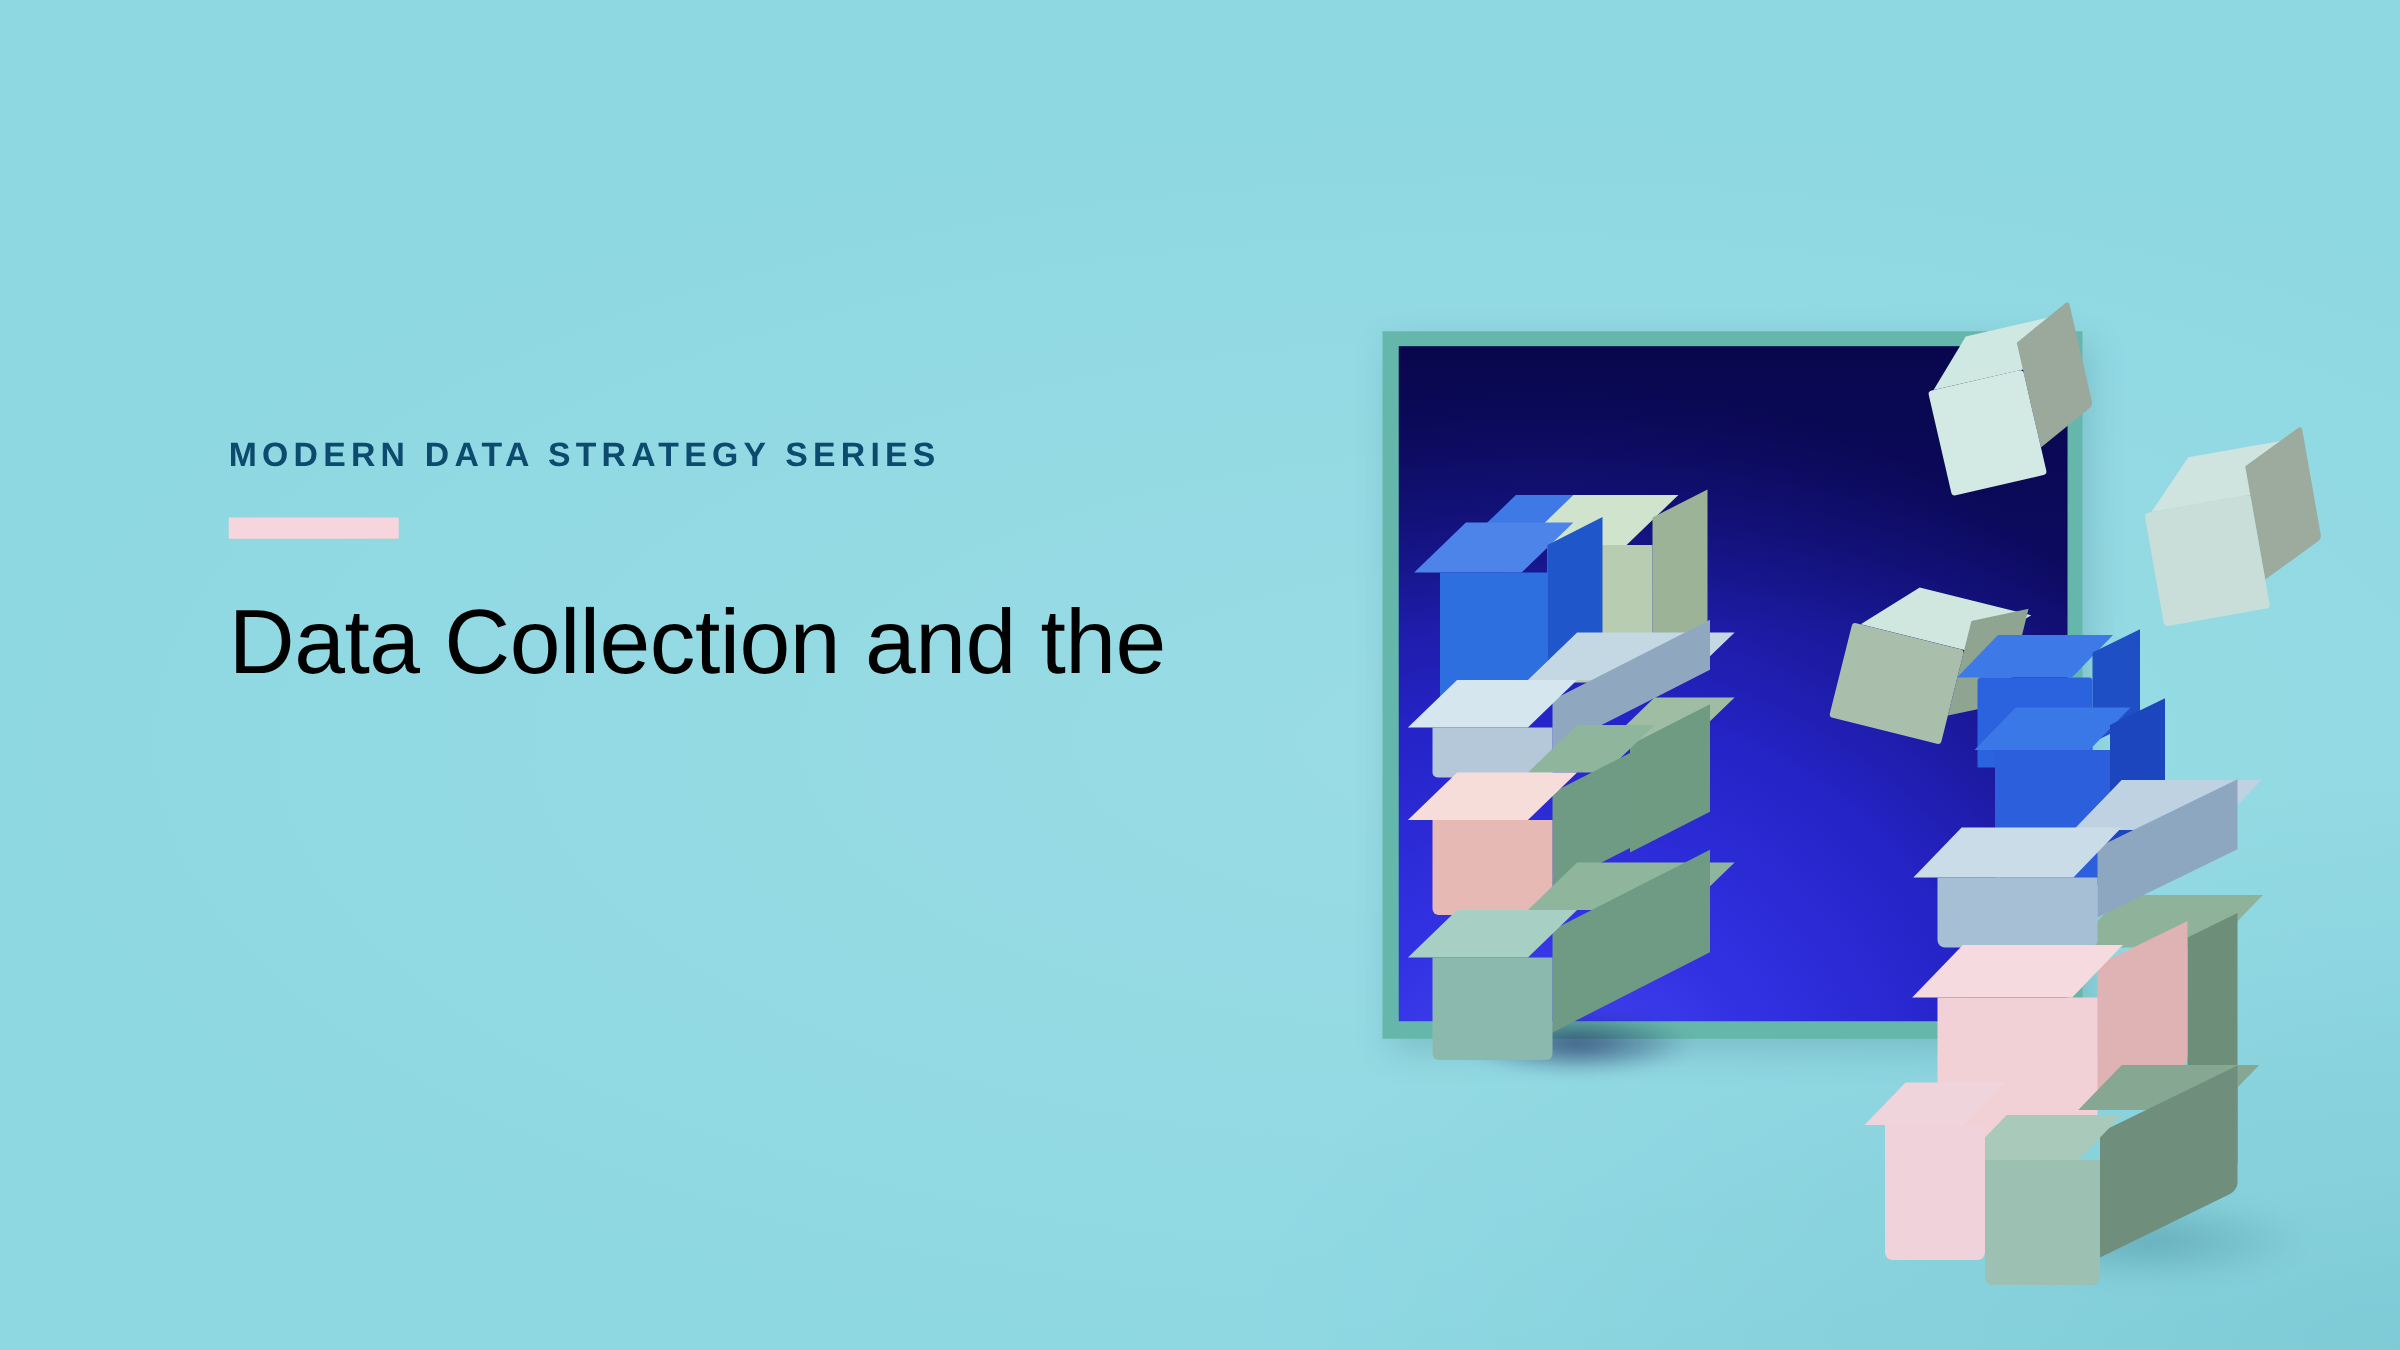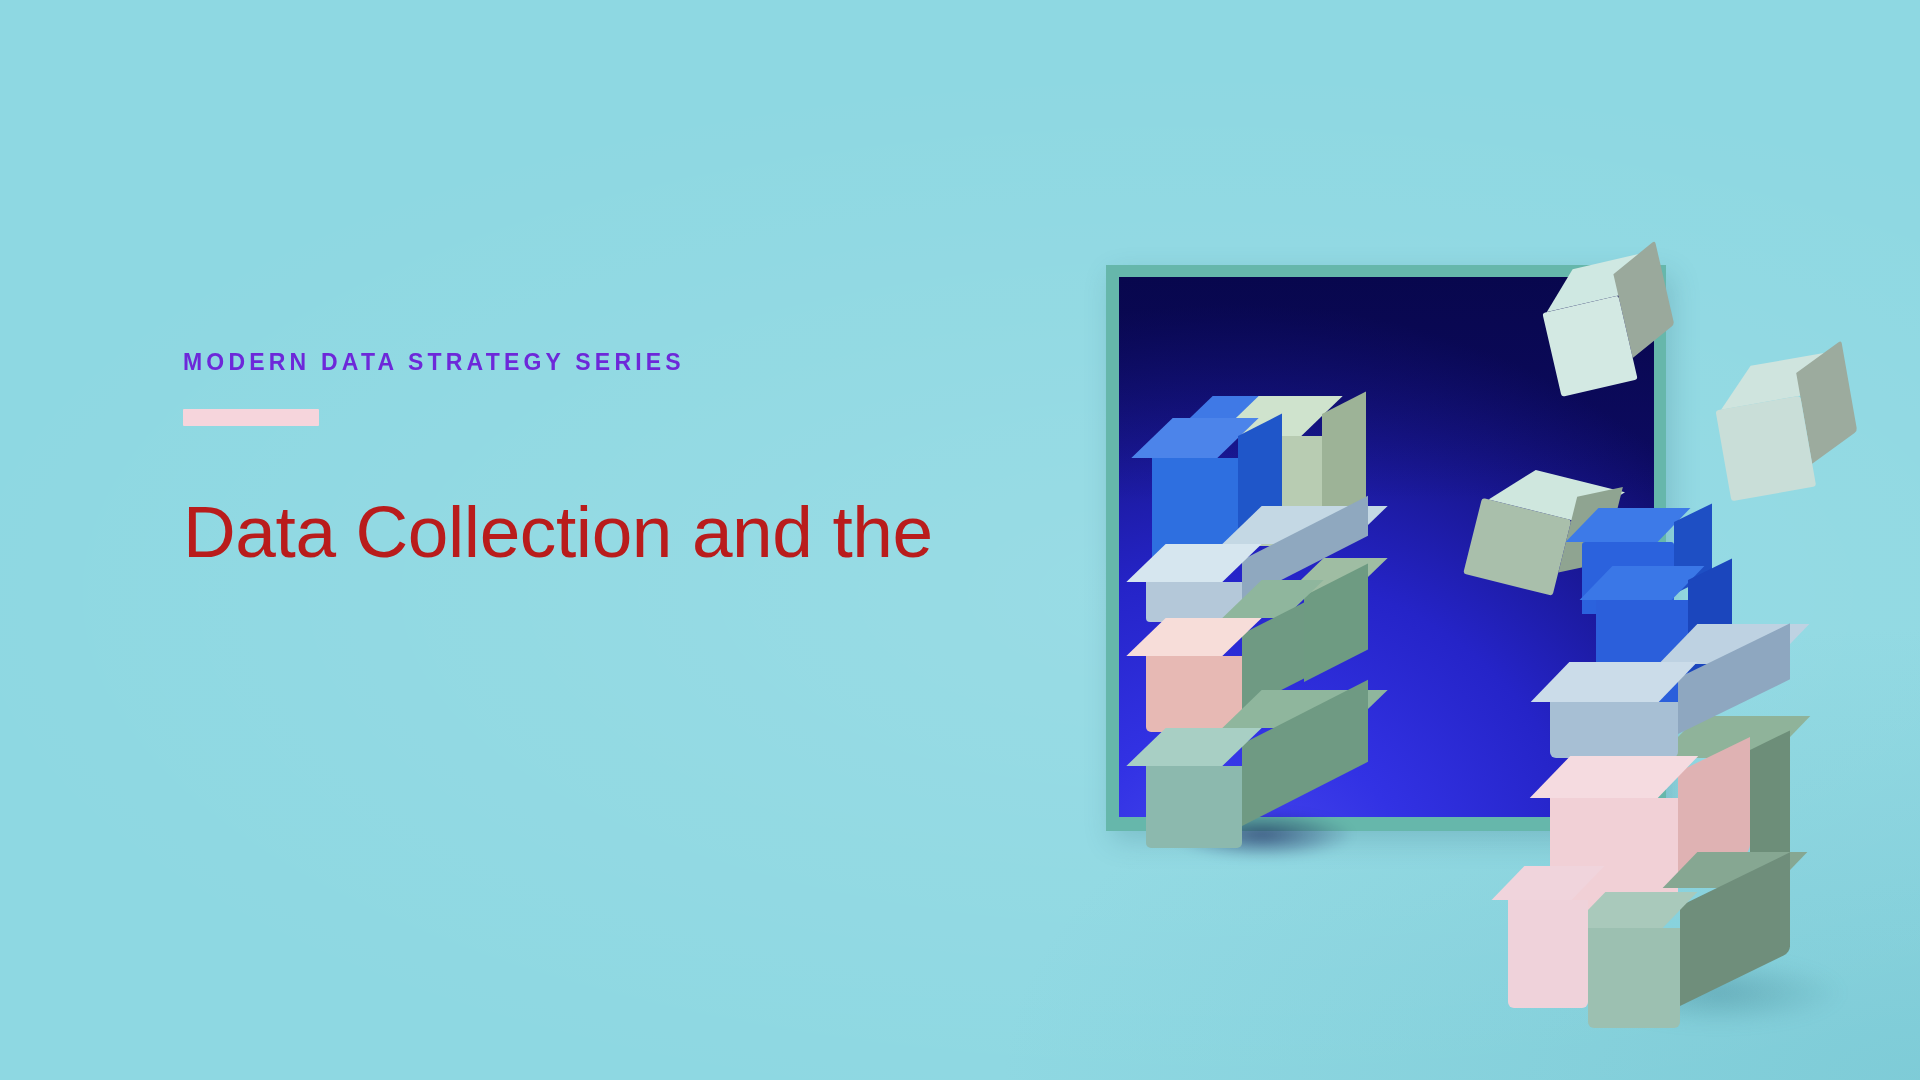--- a/index.html
+++ b/index.html
@@ -19,40 +19,40 @@
     pointer-events:none;
   }
 
   
   .text-col{
     position:absolute;
     left:183px; top:350px;
     width:860px;
   }
   .eyebrow{
-    font-size:23px;
+    font-size:27px;
     font-weight:700;
     letter-spacing:4.2px;
-    color:#6d28d9;
+    color:#0c4a6e;
     line-height:1.1;
     white-space:nowrap;
   }
   .accent-rule{
     width:136px; height:17px;
     background:#f6d5dc;
     margin-top:34px;
     border-radius:1px;
   }
   .headline{
-    margin-top:61px;
+    margin-top:38px;
     font-size:73px;
     font-weight:400;
     line-height:1.22;
     letter-spacing:-0.4px;
-    color:#b91c1c;
+    color:#000000;
   }
   .headline .l2{ display:block; }
 
   
   .stage{
     position:absolute;
     left:1060px; top:200px;
     width:860px; height:880px;
   }
 

